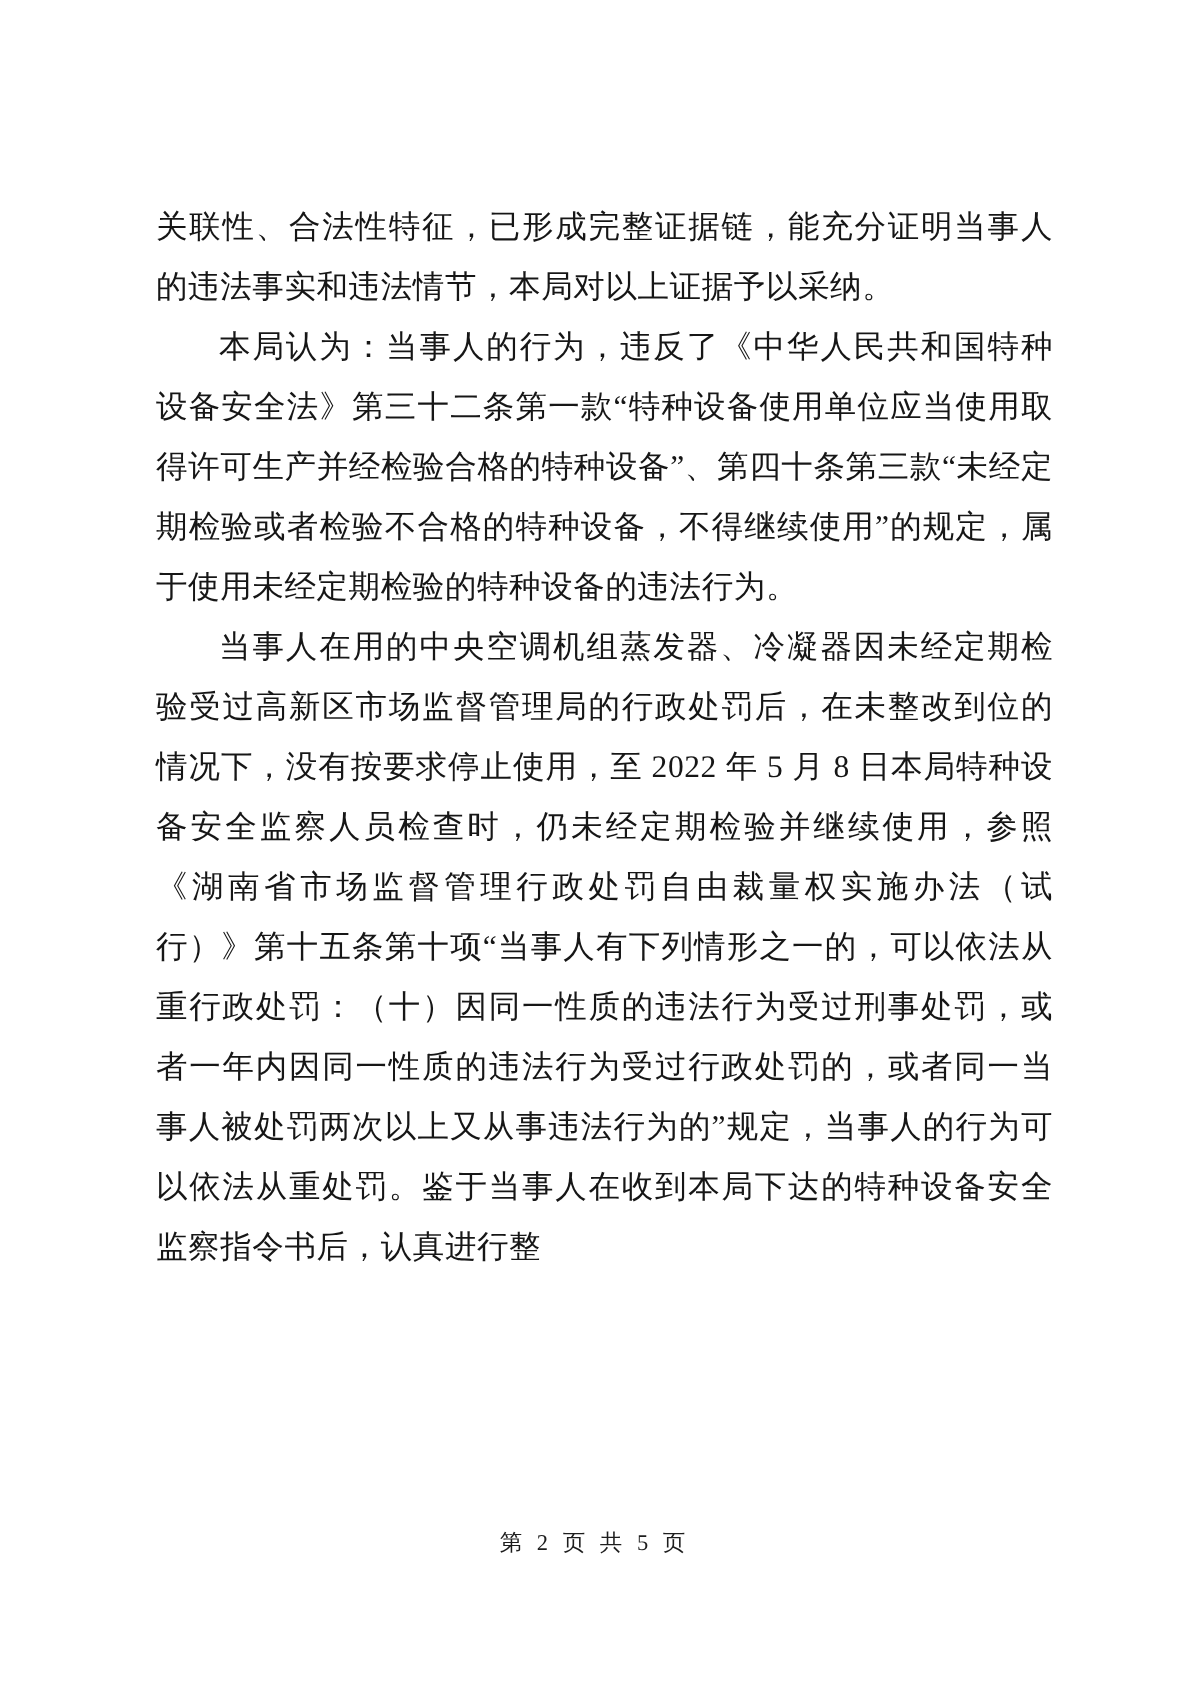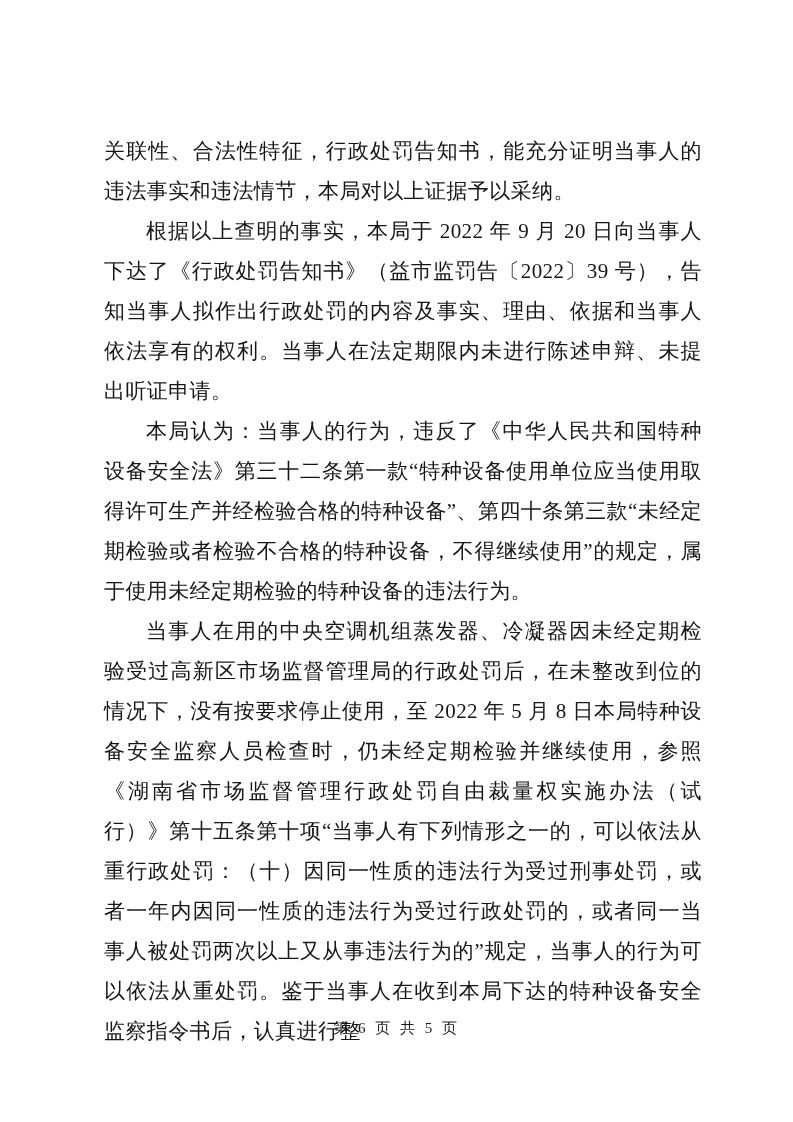--- a/index.html
+++ b/index.html
@@ -47,20 +47,19 @@
     font-size: 15px;
     letter-spacing: 3px;
     color: #1d1d1d;
   }
 </style>
 </head>
 <body>
 
 <div class="page">
   <div class="content">
-    <p>关联性、合法性特征，行政处罚告知书，能充分证明当事人的违法事实和违法情节，本局对以上证据予以采纳。</p>
-    <p class="indent">根据以上查明的事实，本局于 2022 年 9 月 20 日向当事人下达了《行政处罚告知书》（益市监罚告〔2022〕39 号），告知当事人拟作出行政处罚的内容及事实、理由、依据和当事人依法享有的权利。当事人在法定期限内未进行陈述申辩、未提出听证申请。</p>
+    <p>关联性、合法性特征，已形成完整证据链，能充分证明当事人的违法事实和违法情节，本局对以上证据予以采纳。</p>
     <p class="indent">本局认为：当事人的行为，违反了《中华人民共和国特种设备安全法》第三十二条第一款“特种设备使用单位应当使用取得许可生产并经检验合格的特种设备”、第四十条第三款“未经定期检验或者检验不合格的特种设备，不得继续使用”的规定，属于使用未经定期检验的特种设备的违法行为。</p>
     <p class="indent">当事人在用的中央空调机组蒸发器、冷凝器因未经定期检验受过高新区市场监督管理局的行政处罚后，在未整改到位的情况下，没有按要求停止使用，至 2022 年 5 月 8 日本局特种设备安全监察人员检查时，仍未经定期检验并继续使用，参照《湖南省市场监督管理行政处罚自由裁量权实施办法（试行）》第十五条第十项“当事人有下列情形之一的，可以依法从重行政处罚：（十）因同一性质的违法行为受过刑事处罚，或者一年内因同一性质的违法行为受过行政处罚的，或者同一当事人被处罚两次以上又从事违法行为的”规定，当事人的行为可以依法从重处罚。鉴于当事人在收到本局下达的特种设备安全监察指令书后，认真进行整</p>
   </div>
 
-  <div class="footer">第 6 页 共 5 页</div>
+  <div class="footer">第 2 页 共 5 页</div>
 </div>
 
 </body></html>

